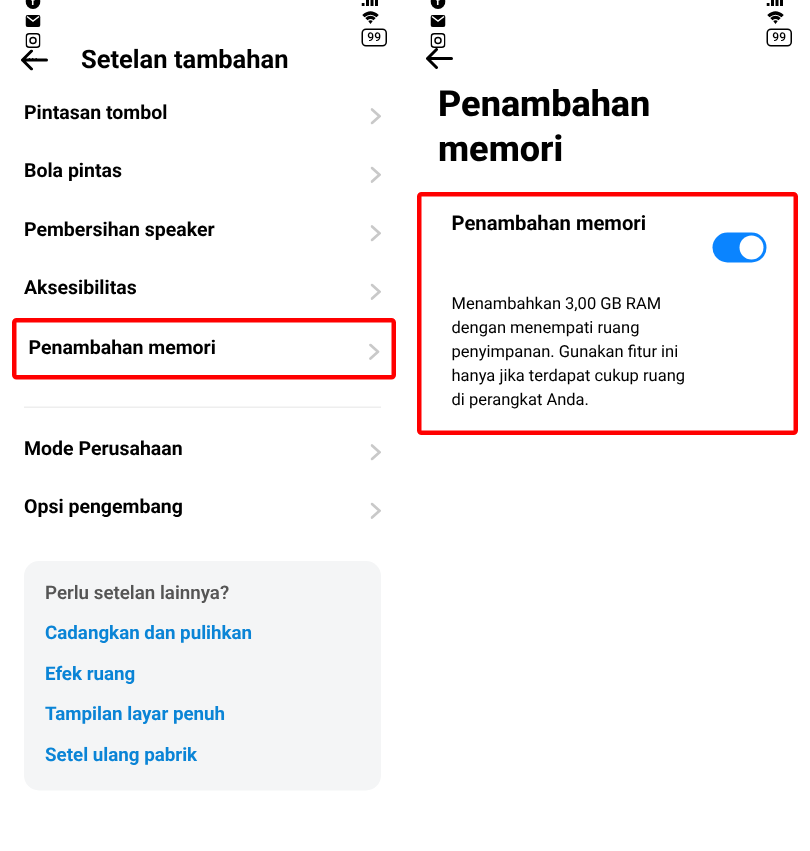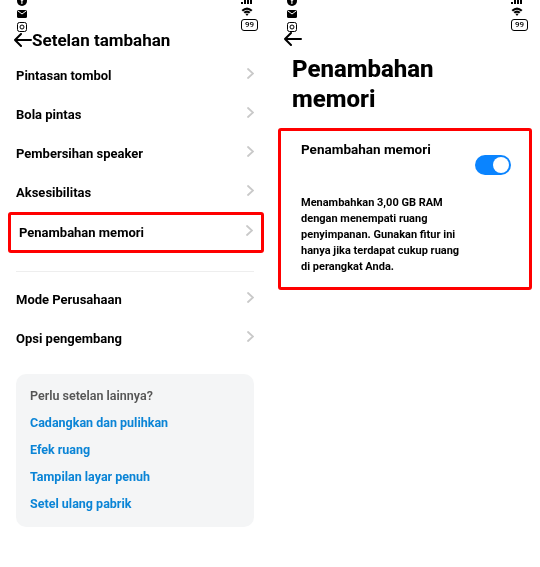--- a/index.html
+++ b/index.html
@@ -26,38 +26,39 @@
     height: 22px;
     color: #000;
   }
   .sb-left { display: flex; align-items: center; gap: 3px; flex-direction: column; }
   .sb-right { display: flex; align-items: flex-start; gap: 3px; flex-direction: column; }
   .sb-icon { display: inline-flex; }
   .titlebar {
     display: flex;
     align-items: center;
     padding: 8px 14px 6px 14px;
+    gap: 22px;
   }
   .back-arrow { width: 18px; height: 18px; display:flex; align-items:center; }
   .page-title {
     font-size: 17px;
     font-weight: 700;
     color: #000;
   }
   .big-title {
     font-size: 24px;
     font-weight: 800;
     color: #000;
     padding: 4px 22px 14px 22px;
     line-height: 1.25;
   }
   .list { padding: 0 0 0 0; }
   .row {
     display: flex;
-    align-items: flex-start;
+    align-items: flex-end;
     justify-content: space-between;
     padding: 12px 16px 12px 16px;
   }
   .row-label {
     font-size: 13px;
     font-weight: 700;
     color: #000;
   }
   .chev { color: #c9c9c9; display:flex; }
   .divider {
@@ -100,21 +101,21 @@
   }
   .mem-text { flex: 1; }
   .mem-title {
     font-size: 13.5px;
     font-weight: 700;
     color: #000;
     margin-bottom: 3px;
   }
   .mem-desc {
     font-size: 11px;
-    font-weight: 700;
+    font-weight: 400;
     color: #000;
     line-height: 1.45;
     margin-top: 38px;
   }
   .toggle {
     width: 36px;
     height: 20px;
     background: #0a84ff;
     border-radius: 10px;
     position: relative;

